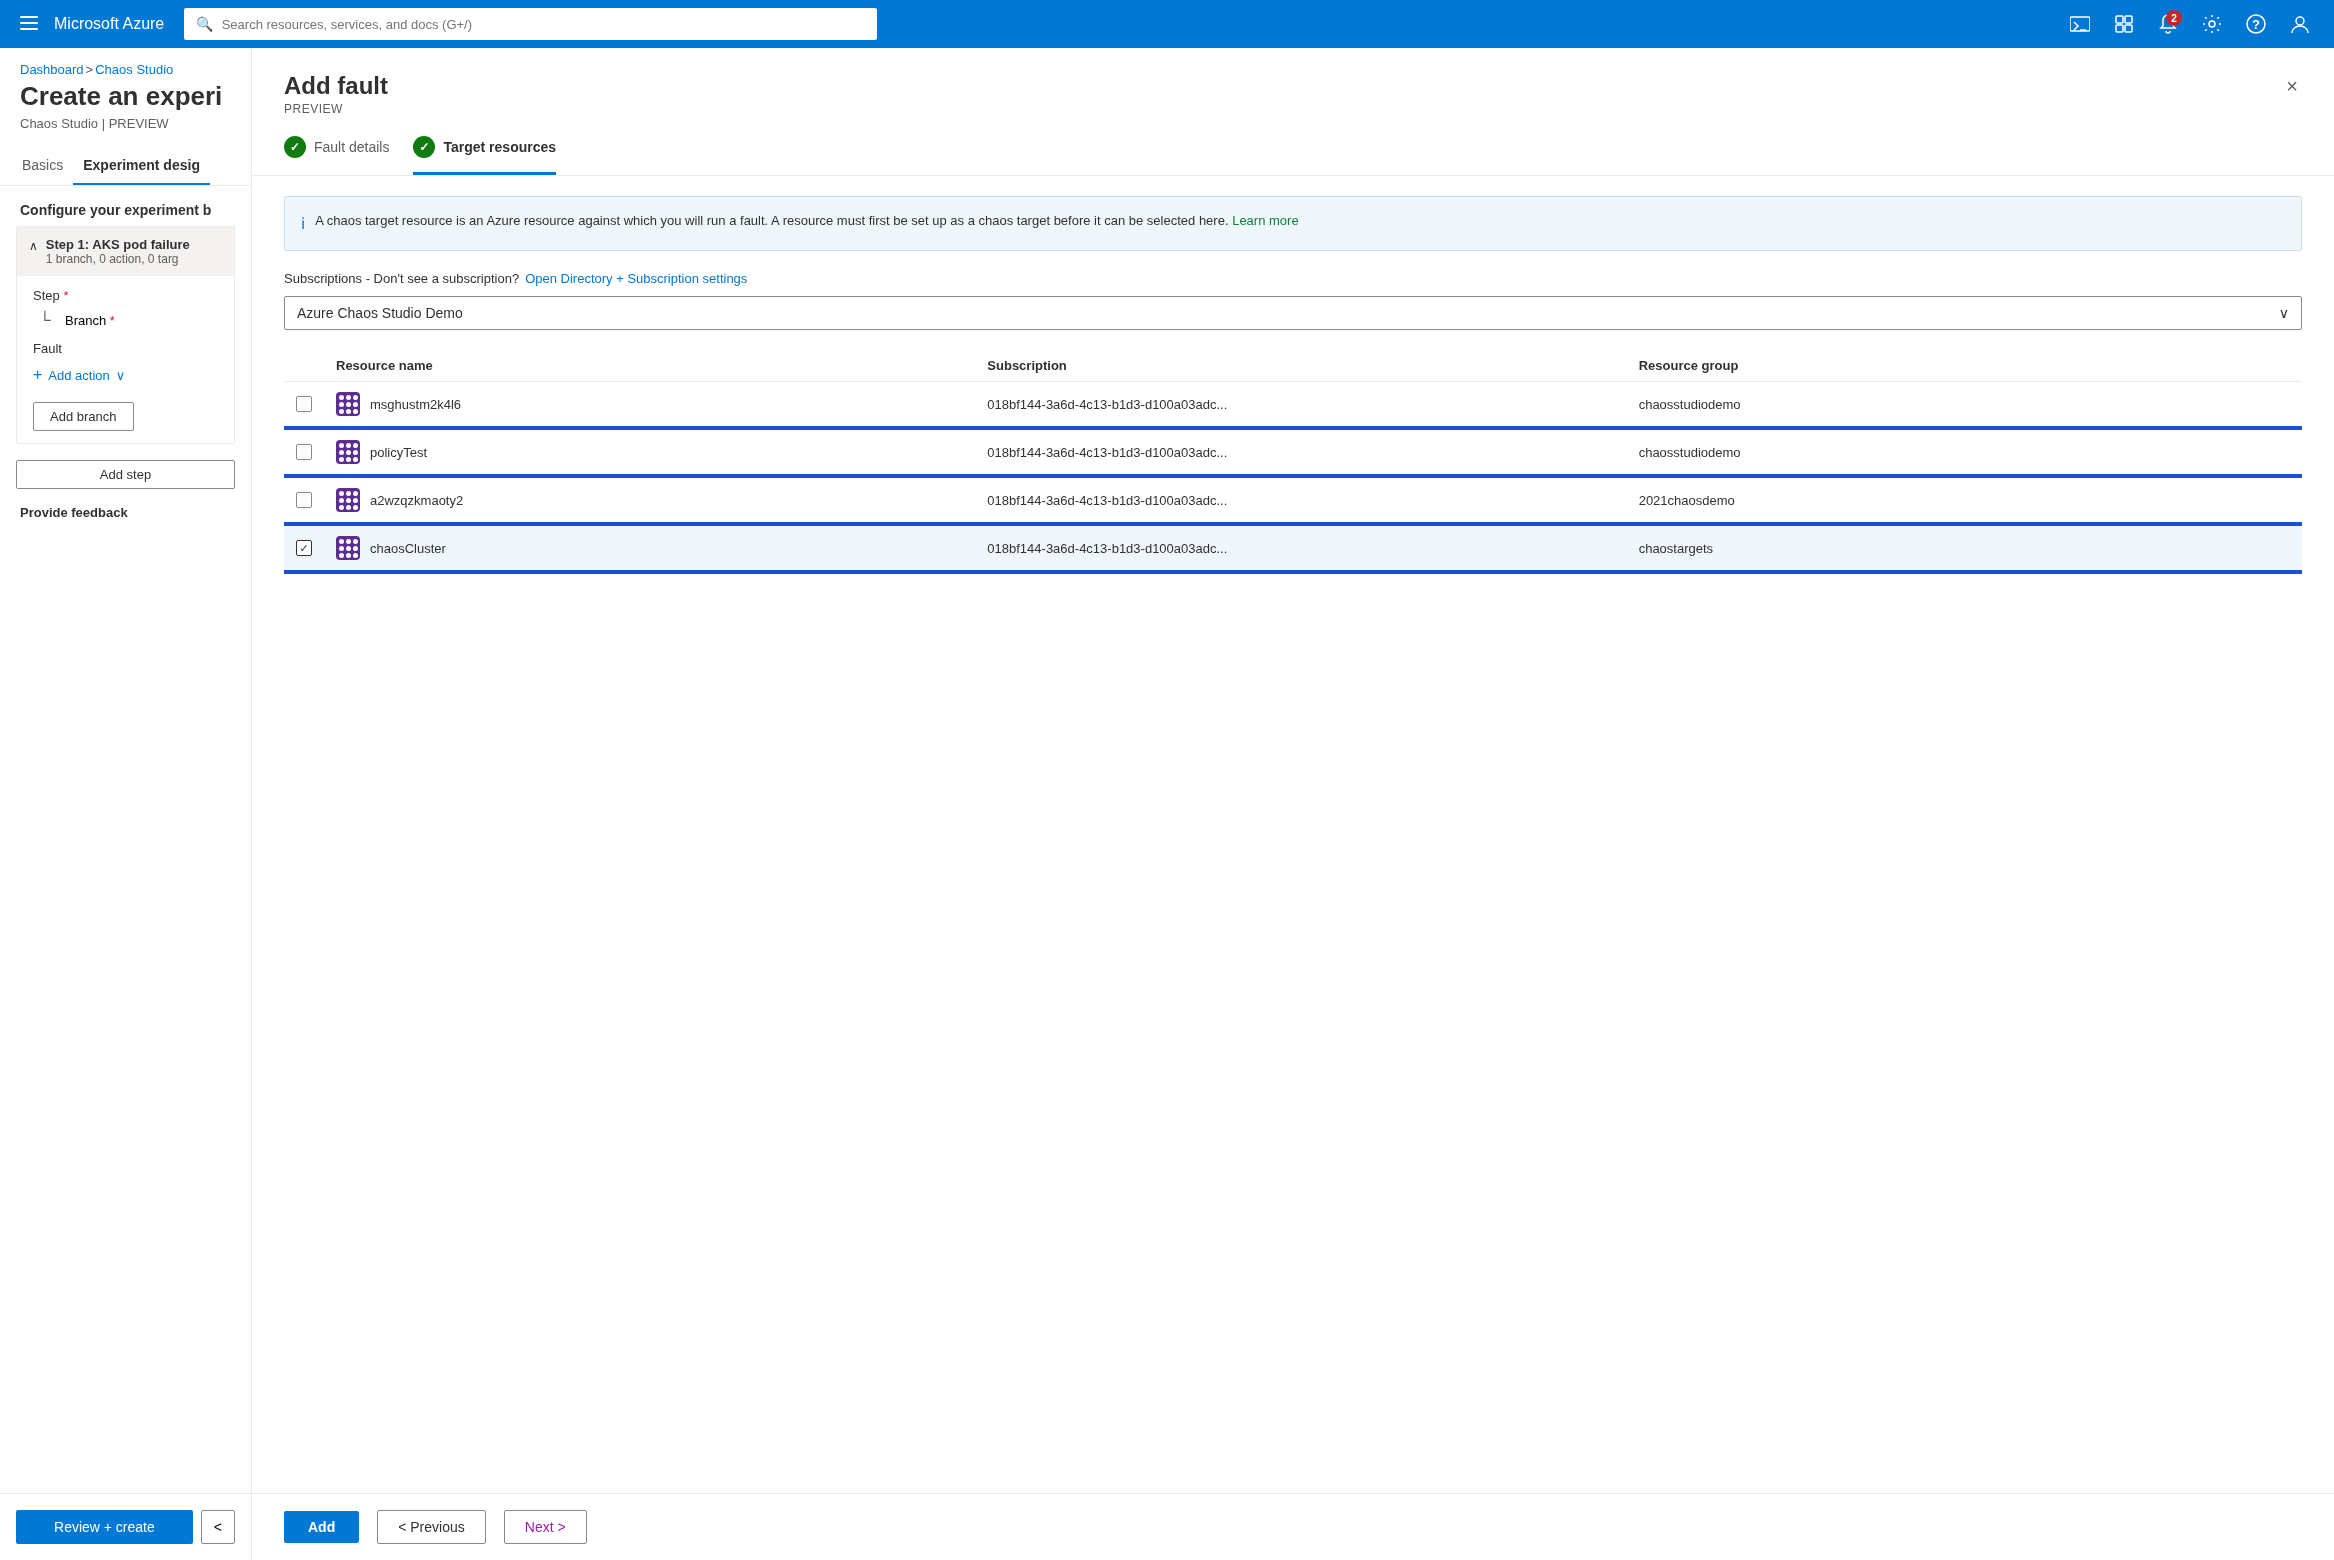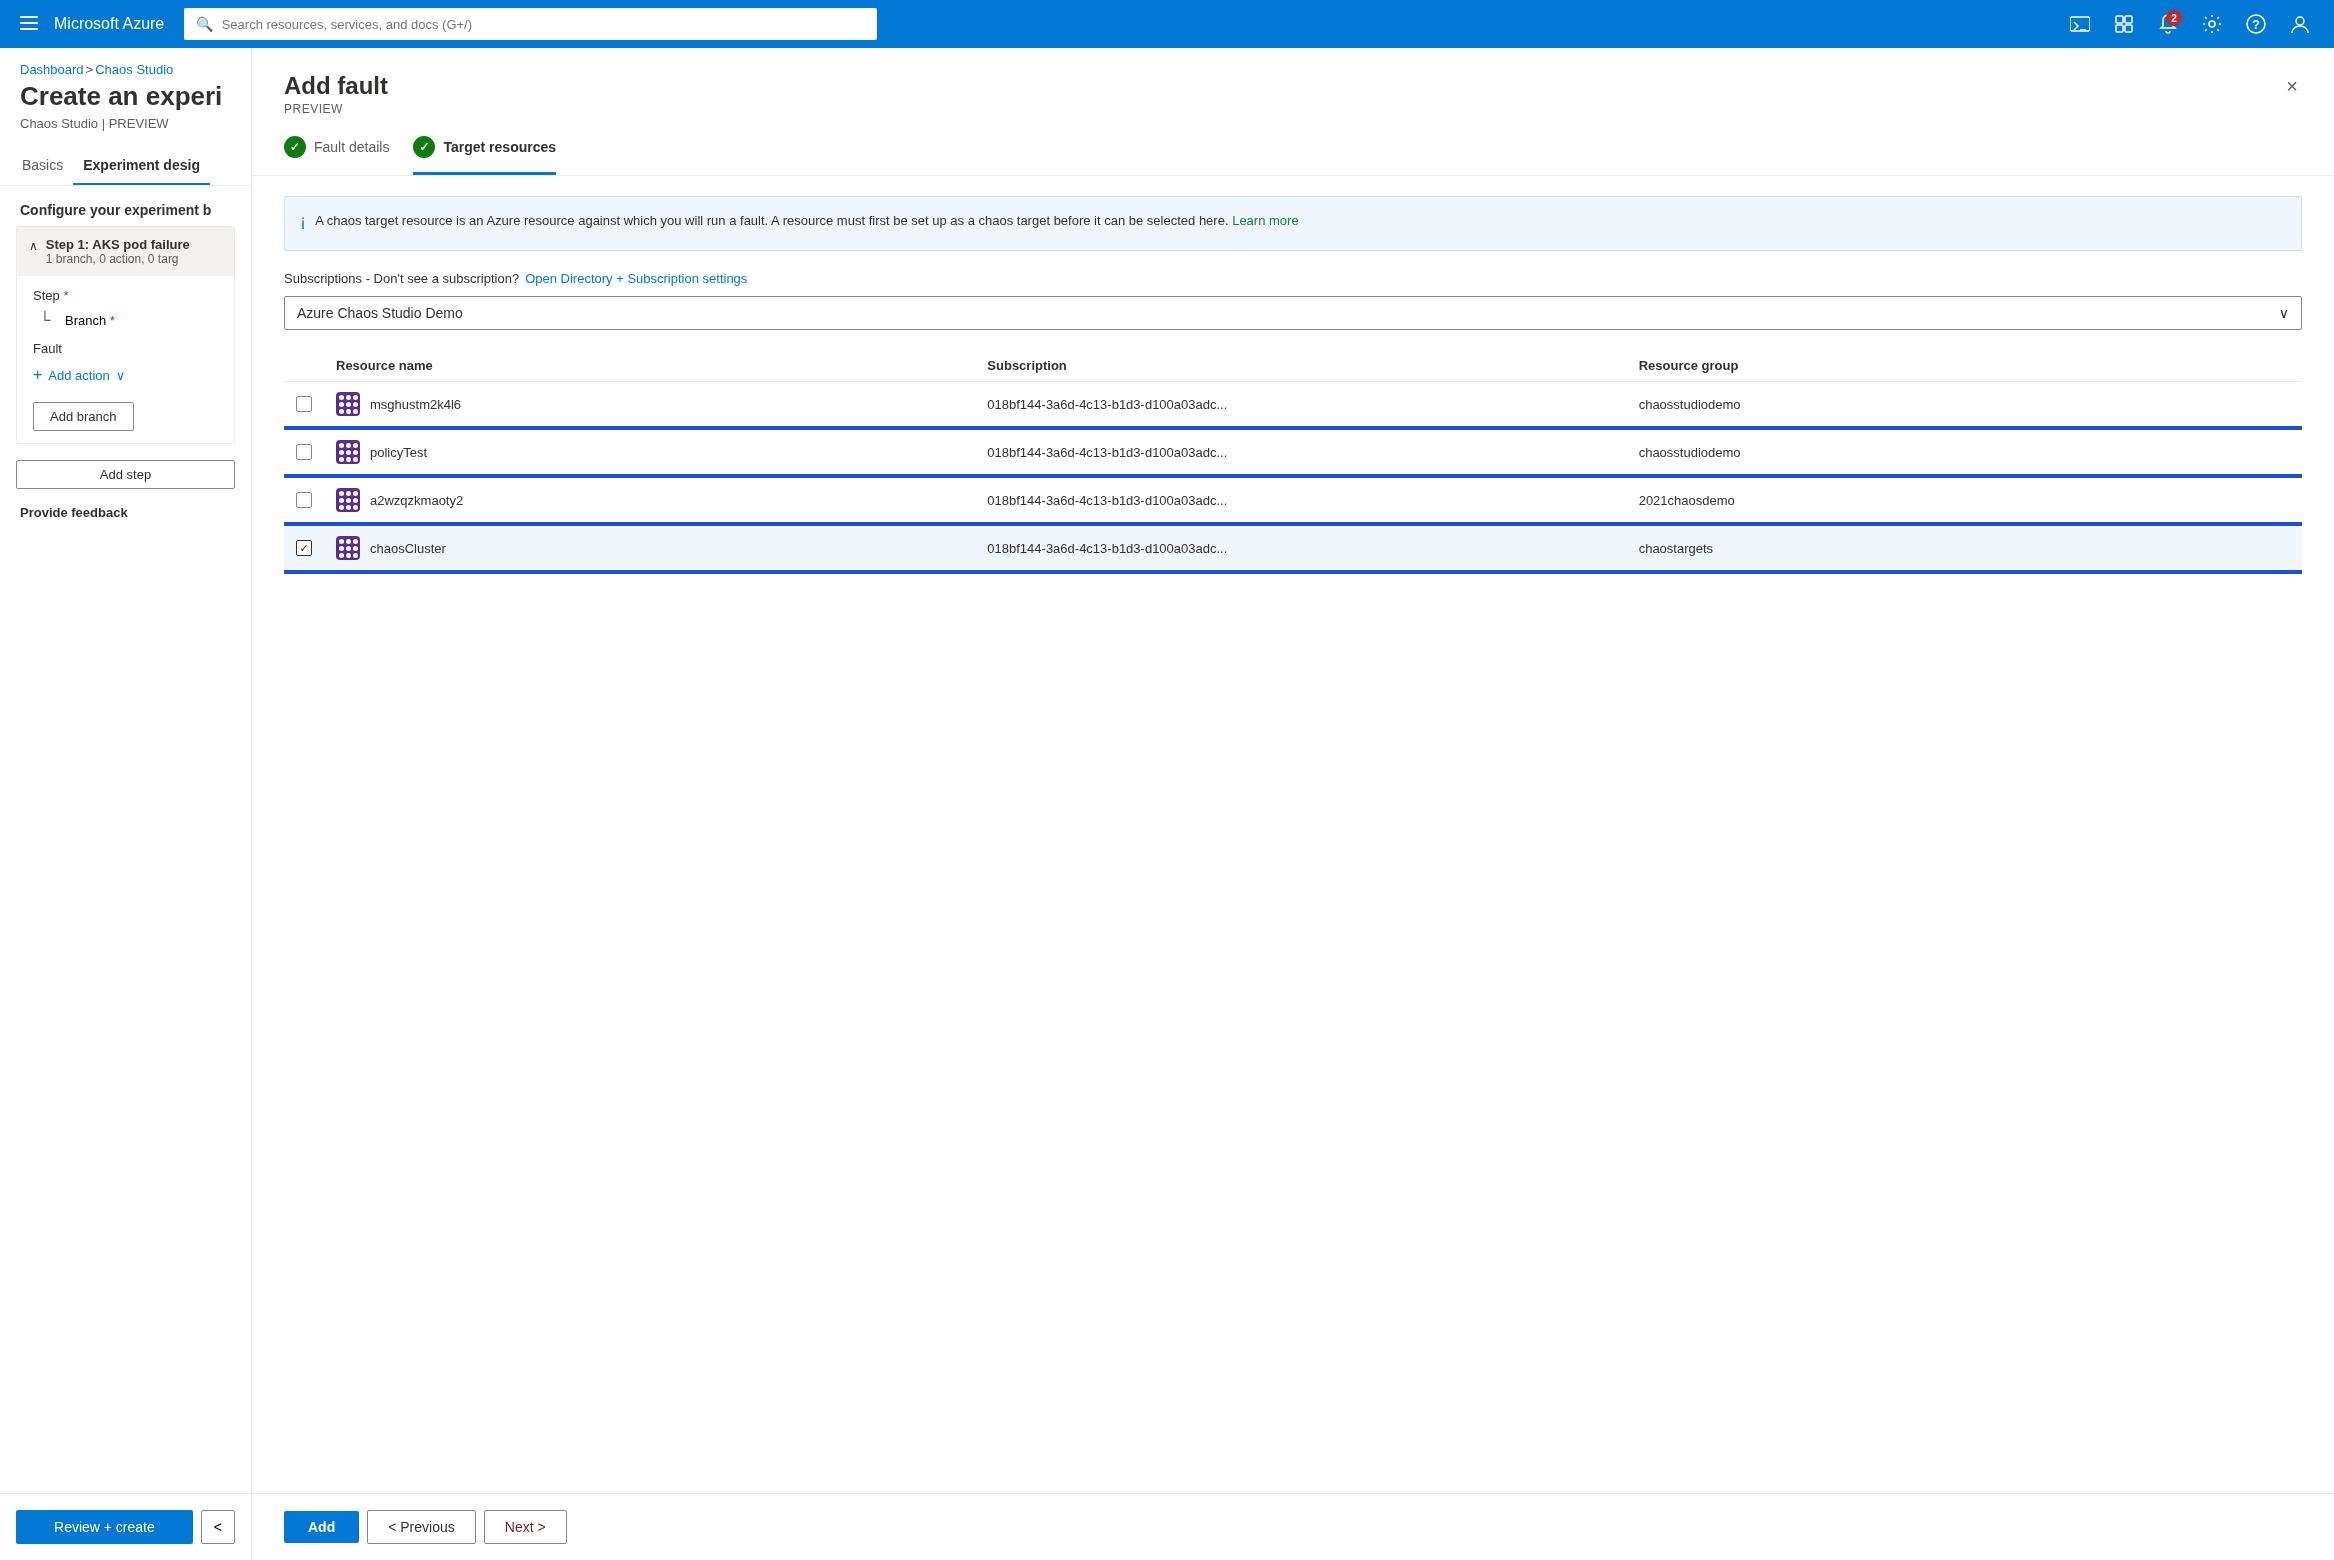--- a/index.html
+++ b/index.html
@@ -411,21 +411,21 @@
       display: flex;
       align-items: center;
       gap: 10px;
     }
 
     
     .dialog-footer {
       padding: 16px 32px;
       border-top: 1px solid #edebe9;
       display: flex;
-      gap: 8px;
+      gap: 18px;
       align-items: center;
       background: white;
     }
     .add-btn {
       background: #0078d4;
       color: white;
       border: none;
       border-radius: 2px;
       padding: 8px 24px;
       font-size: 14px;
@@ -441,21 +441,21 @@
       cursor: pointer;
       color: #323130;
     }
     .next-btn {
       border: 1px solid #8a8886;
       background: white;
       border-radius: 2px;
       padding: 8px 20px;
       font-size: 14px;
       cursor: pointer;
-      color: #7f1d1d;
+      color: #a21caf;
     }
   </style>
 </head>
 <body>
 
 <div class="topbar">
   <div class="topbar-hamburger">
     <svg width="18" height="14" viewBox="0 0 18 14" fill="none">
       <rect y="0" width="18" height="2" rx="1" fill="white"></rect>
       <rect y="6" width="18" height="2" rx="1" fill="white"></rect>

